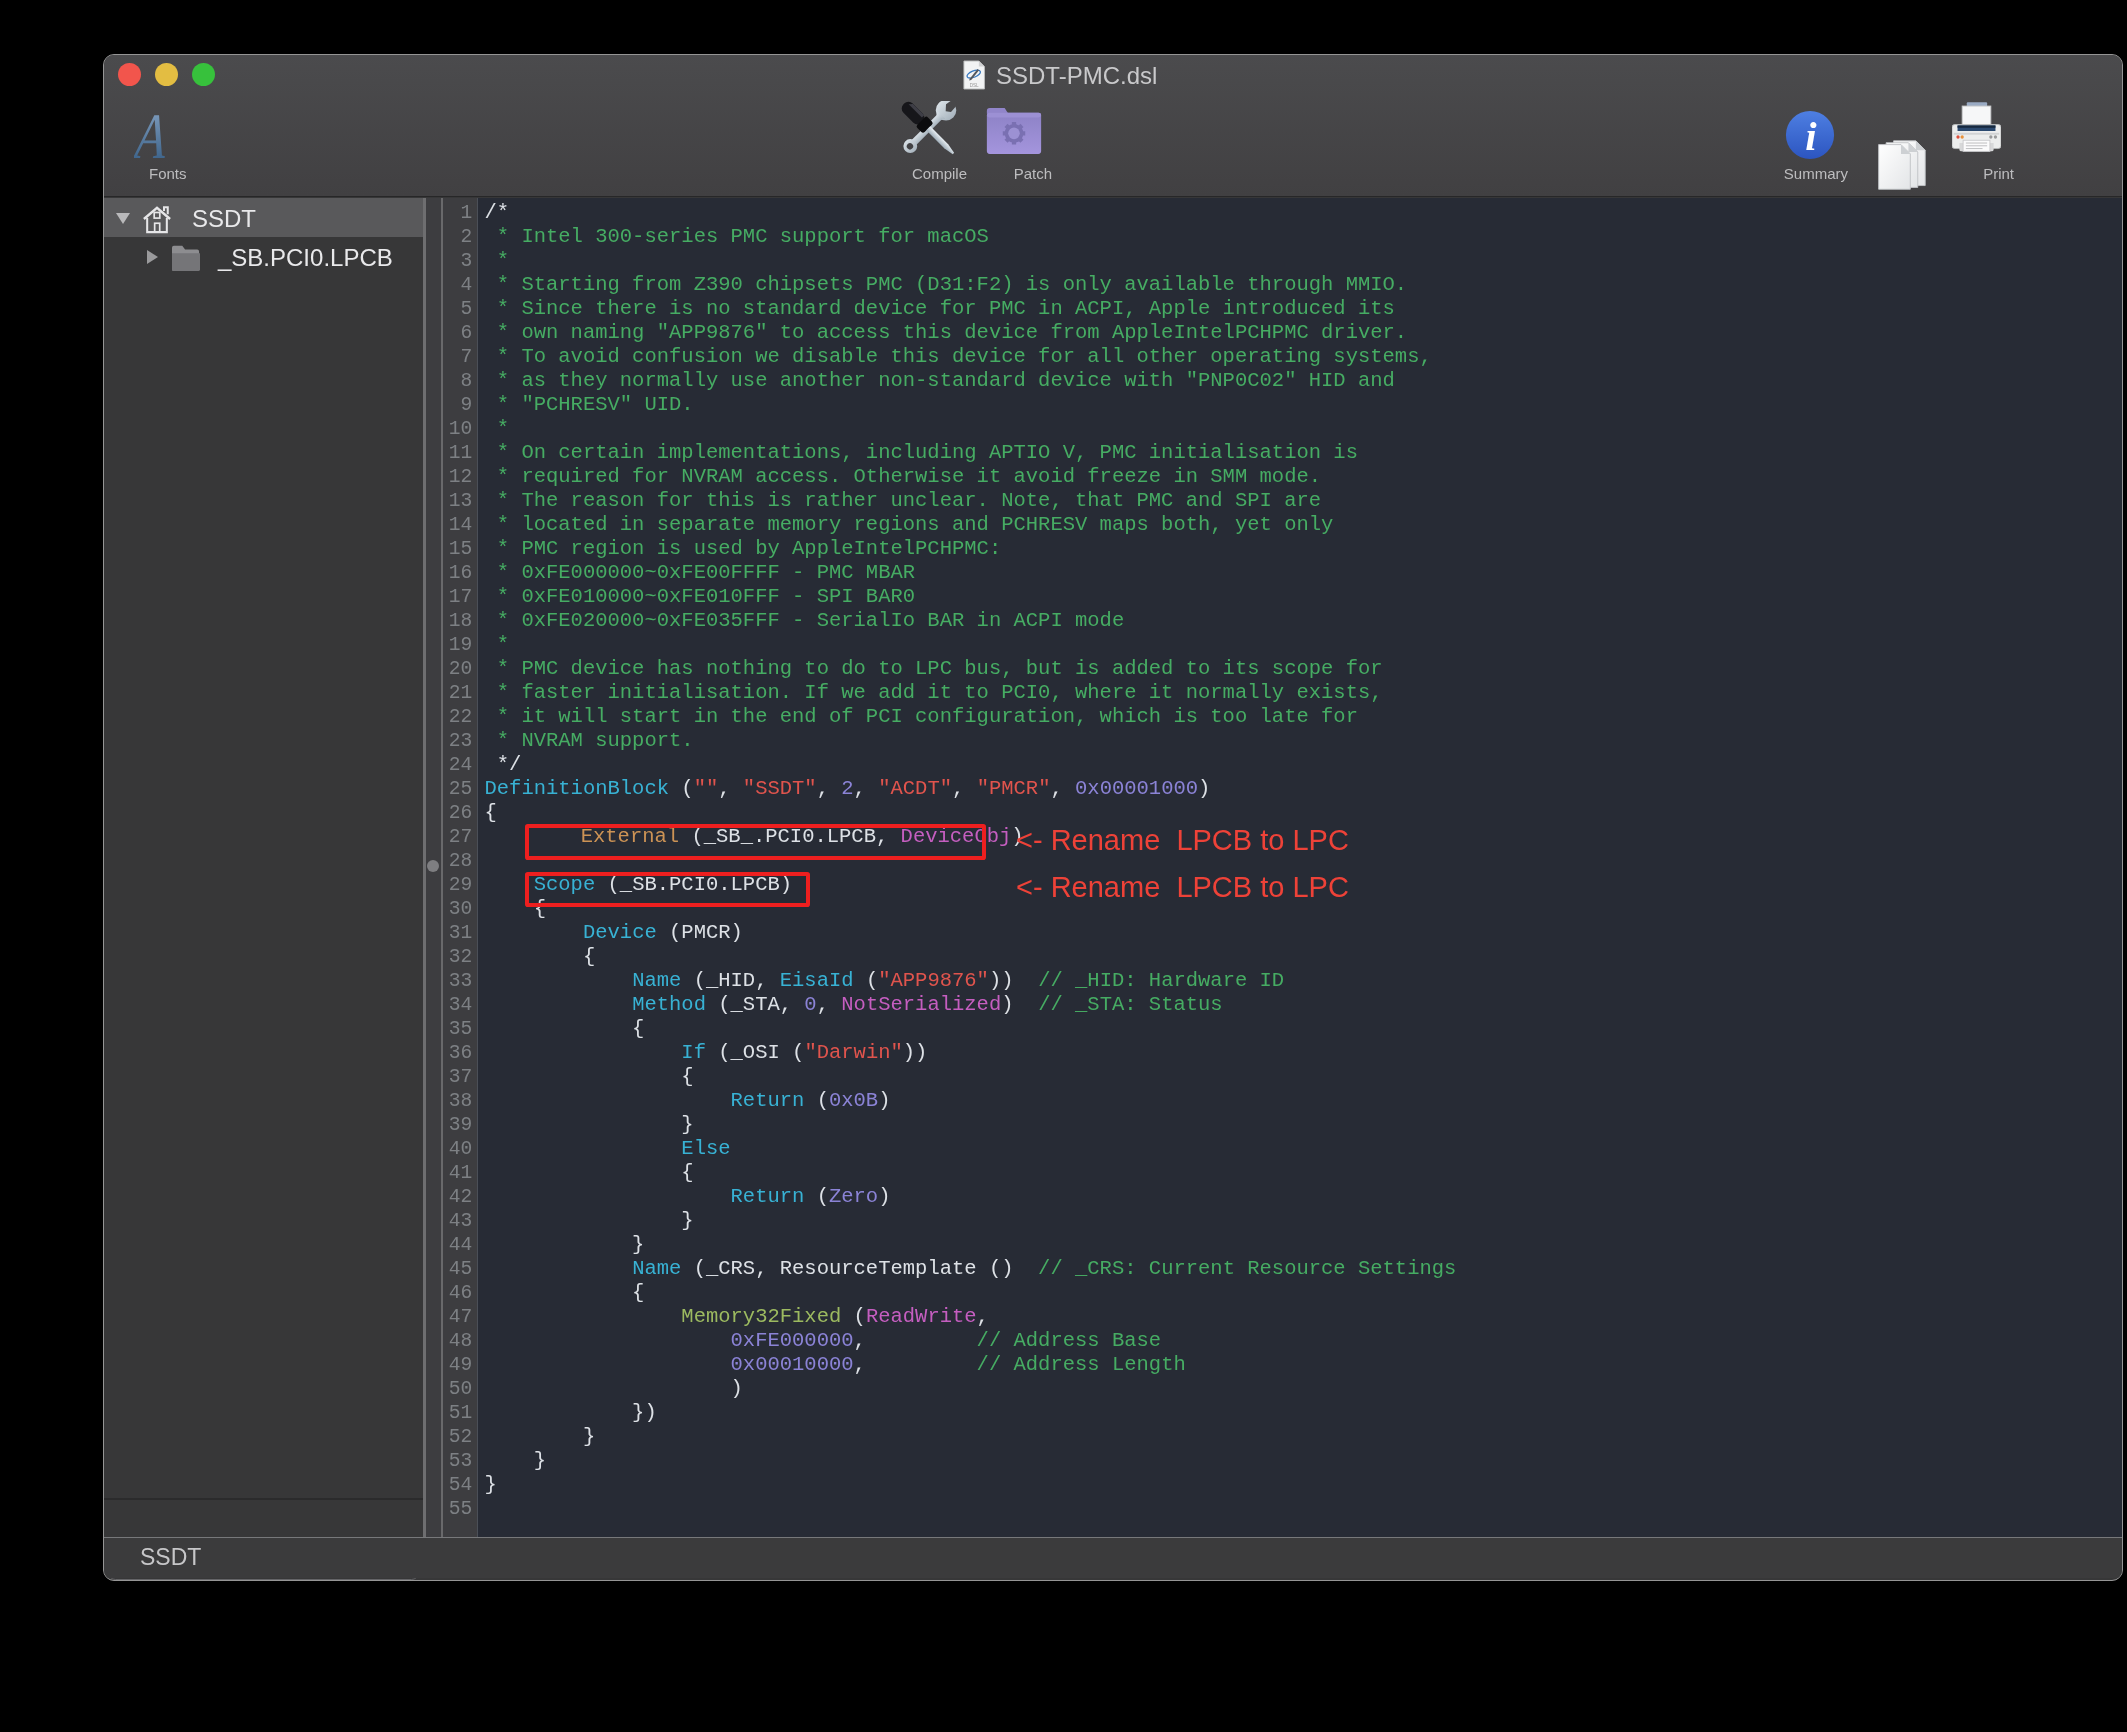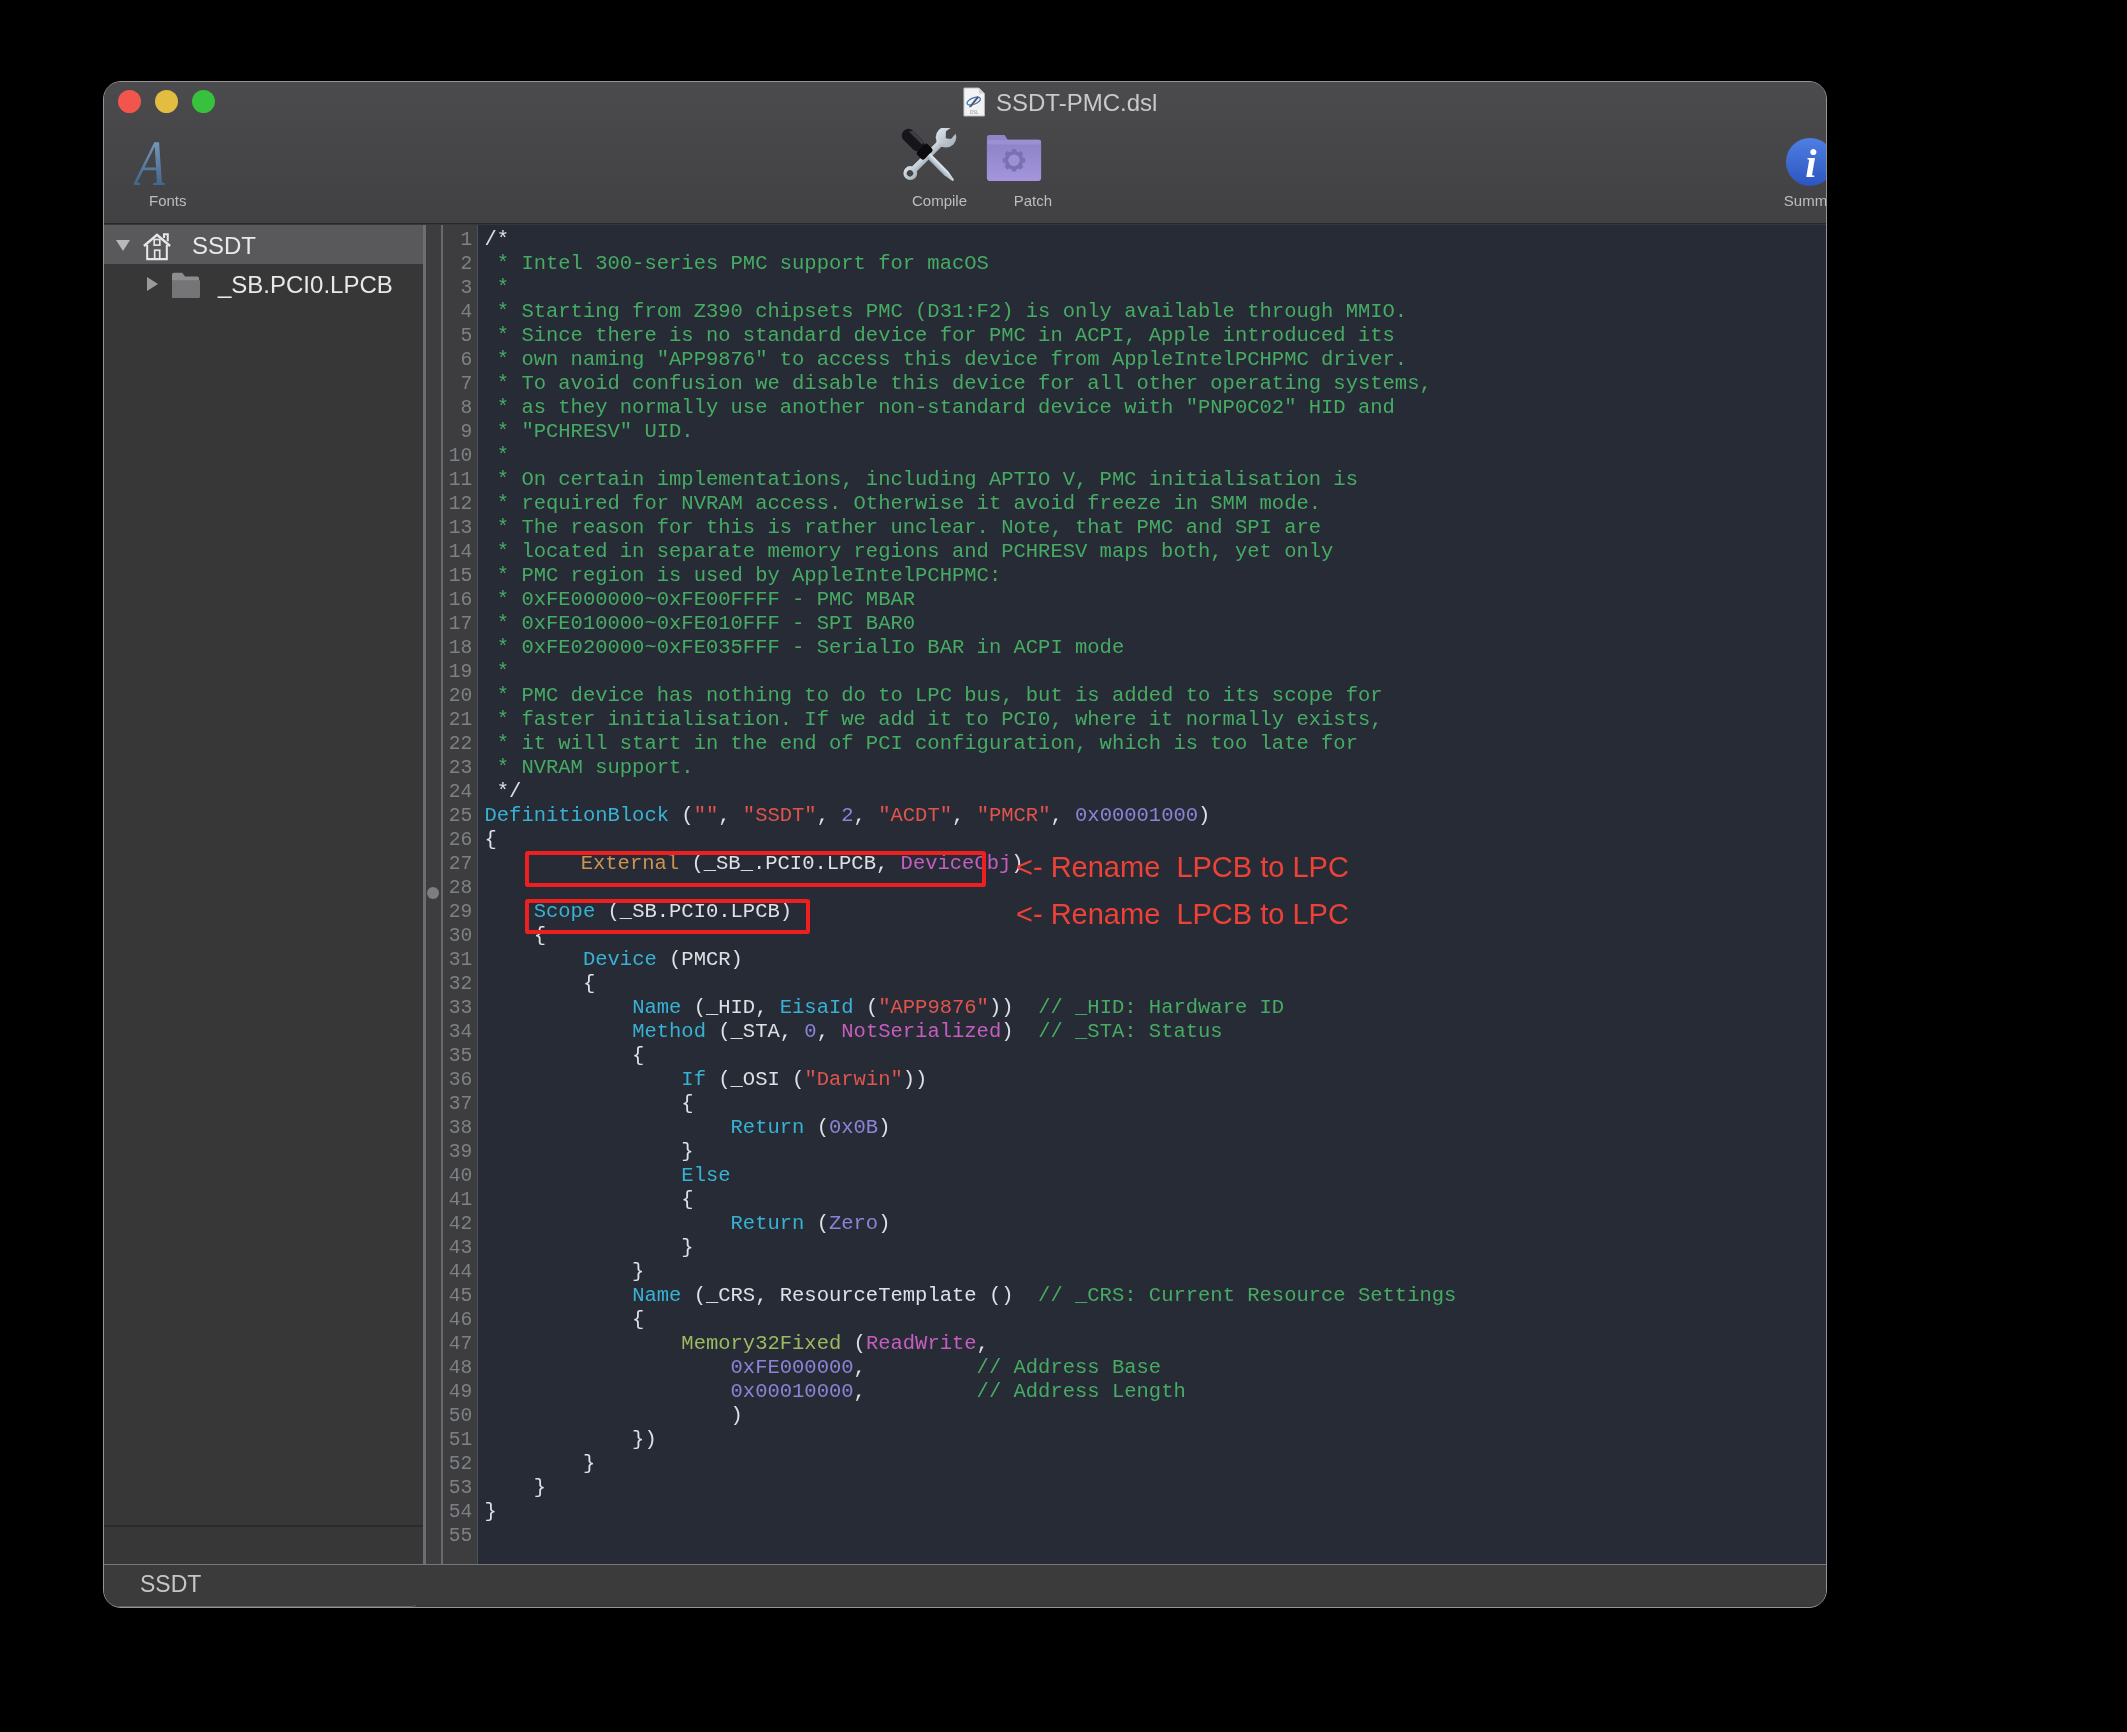--- a/index.html
+++ b/index.html
@@ -1,19 +1,19 @@
 <!DOCTYPE html>
 <html style="font-size:15px"><head>
 <meta charset="utf-8">
 <style>
   html,body{margin:0;padding:0;background:#000;}
   body{width:2127px;height:1732px;position:relative;overflow:hidden;
        font-family:"Liberation Sans", sans-serif;}
-  #win{position:absolute;left:103px;top:81px;width:1724px;height:1527px;
-       background:#373738;border:1.9px solid #959595;border-radius:18px;
+  #win{position:absolute;left:103px;top:54px;width:2020px;height:1527px;
+       background:#373738;border:1.9px solid #959595;border-radius:11px;
        box-sizing:border-box;overflow:hidden;}
   
   #toolbar{position:absolute;left:0;top:0;width:100%;height:141px;
        background:linear-gradient(#4b4b4d,#414042);
        border-bottom:1.9px solid #272728;box-sizing:content-box;}
   .tl{position:absolute;top:7.5px;width:23px;height:23px;border-radius:50%;}
   #tl-r{left:14px;background:#f2554c;}
   #tl-y{left:51px;background:#e3bd42;}
   #tl-g{left:88px;background:#37c13c;}
   #title{position:absolute;left:892px;top:5.6px;height:30px;line-height:30px;

